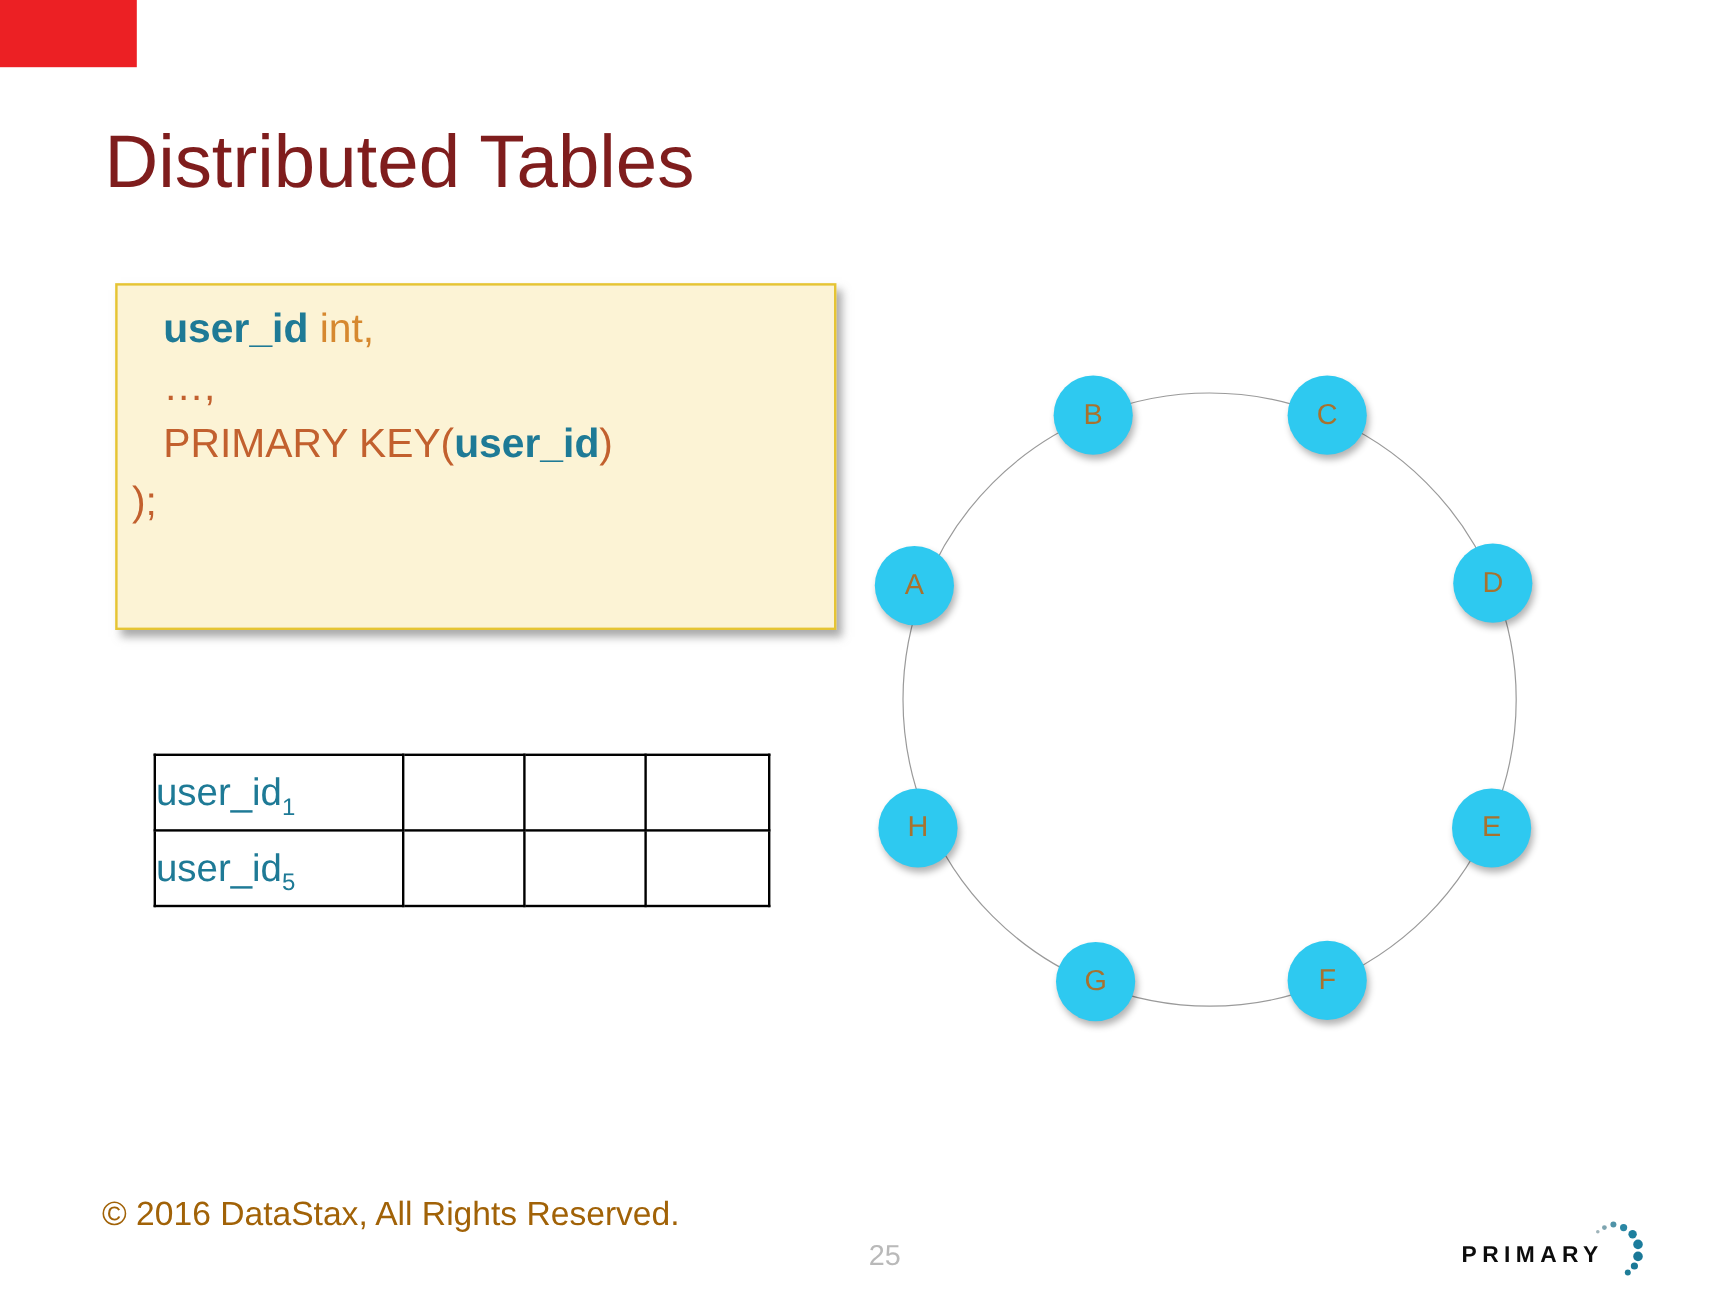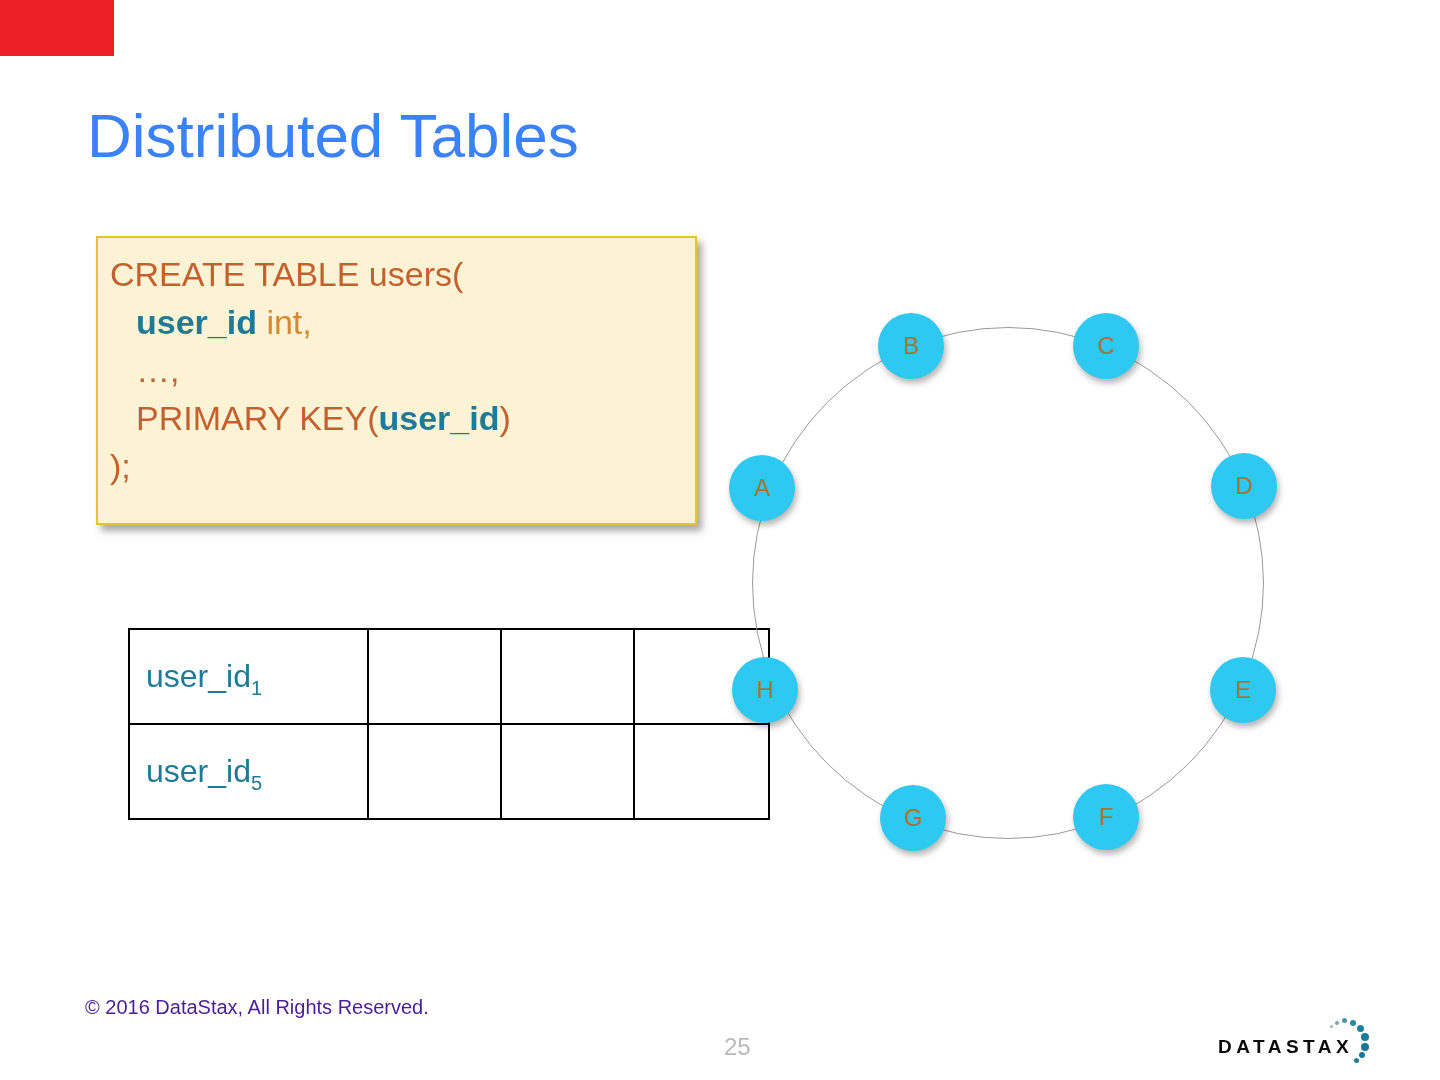--- a/index.html
+++ b/index.html
@@ -15,21 +15,21 @@
   
   .red-marker {
     left: 0; top: 0; width: 114px; height: 56px;
     background: #ec2024;
   }
 
   
   .slide-title {
     left: 87px; top: 100px;
     font-size: 62px;
-    color: #3b82f6;
+    color: #7f1d1d;
     letter-spacing: 0px;
     white-space: nowrap;
   }
 
   
   .code-box {
     left: 96px; top: 236px;
     width: 585px; height: 273px;
     background: #fcf3d5;
     border: 2px solid #e5c434;
@@ -50,21 +50,21 @@
 
   
   table.user-table {
     left: 128px; top: 628px;
     border-collapse: collapse;
     table-layout: fixed;
   }
   table.user-table td {
     border: 2px solid #000000;
     height: 61px;
-    padding: 16px;
+    padding: 0;
   }
   td.key-cell {
     width: 205px;
     padding-left: 16px;
     font-size: 32px;
     color: #1e7a96;
     white-space: nowrap;
   }
   td.empty-cell-1 { width: 99px; }
   td.empty-cell-2 { width: 99px; }
@@ -99,22 +99,22 @@
   .node-c { left: 1073px; top: 313px; }
   .node-d { left: 1211px; top: 453px; }
   .node-e { left: 1210px; top: 657px; }
   .node-f { left: 1073px; top: 784px; }
   .node-g { left: 880px;  top: 785px; }
   .node-h { left: 732px;  top: 657px; }
 
   
   .copyright {
     left: 85px; top: 996px;
-    font-size: 20px;
-    color: #4c1d95;
+    font-size: 28px;
+    color: #a16207;
     white-space: nowrap;
   }
   .page-number {
     left: 724px; top: 1033px;
     font-size: 24px;
     color: #b9b9b9;
   }
 
   
   .logo-word {
@@ -128,21 +128,20 @@
   .logo-dot { border-radius: 50%; }
 </style>
 </head>
 <body>
 
 <div class="abs red-marker"></div>
 
 <div class="abs slide-title">Distributed Tables</div>
 
 <div class="abs code-box">
-  <div class="code-line"><span class="seg-keyword">CREATE TABLE users(</span></div>
   <div class="code-line indent"><span class="seg-identifier">user_id</span><span class="seg-type"> int,</span></div>
   <div class="code-line indent"><span class="seg-keyword">…,</span></div>
   <div class="code-line indent"><span class="seg-keyword">PRIMARY KEY(</span><span class="seg-identifier">user_id</span><span class="seg-keyword">)</span></div>
   <div class="code-line"><span class="seg-keyword">);</span></div>
 </div>
 
 <table class="abs user-table">
   <tbody>
       <tr>
     <td class="key-cell"><span>user_id</span><span class="sub">1</span></td>
@@ -181,21 +180,21 @@
 <div class="abs node node-g">
     <span>G</span>
   </div>
 <div class="abs node node-h">
     <span>H</span>
   </div>
 
 <div class="abs copyright">© 2016 DataStax, All Rights Reserved.</div>
 <div class="abs page-number">25</div>
 
-<div class="abs logo-word">DATASTAX</div>
+<div class="abs logo-word">PRIMARY</div>
 <div>
   <div class="abs logo-dot" style="left:1330px;top:1025px;width:3px;height:3px;background:#9fb4ba;"></div>
   <div class="abs logo-dot" style="left:1335px;top:1021px;width:4px;height:4px;background:#7da4b0;"></div>
   <div class="abs logo-dot" style="left:1342px;top:1018px;width:5px;height:5px;background:#4f93a8;"></div>
   <div class="abs logo-dot" style="left:1350px;top:1020px;width:6px;height:6px;background:#2b87a4;"></div>
   <div class="abs logo-dot" style="left:1357px;top:1025px;width:7px;height:7px;background:#1d7f9e;"></div>
   <div class="abs logo-dot" style="left:1361px;top:1033px;width:8px;height:8px;background:#1b7c9c;"></div>
   <div class="abs logo-dot" style="left:1361px;top:1043px;width:8px;height:8px;background:#1a7897;"></div>
   <div class="abs logo-dot" style="left:1359px;top:1052px;width:6px;height:6px;background:#1a7897;"></div>
   <div class="abs logo-dot" style="left:1354px;top:1058px;width:5px;height:5px;background:#1f7d98;"></div>

